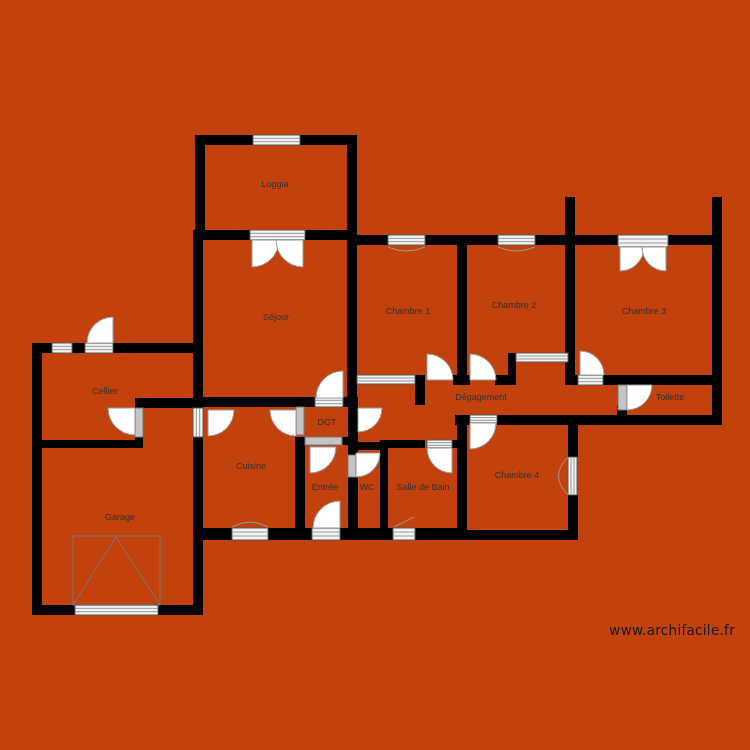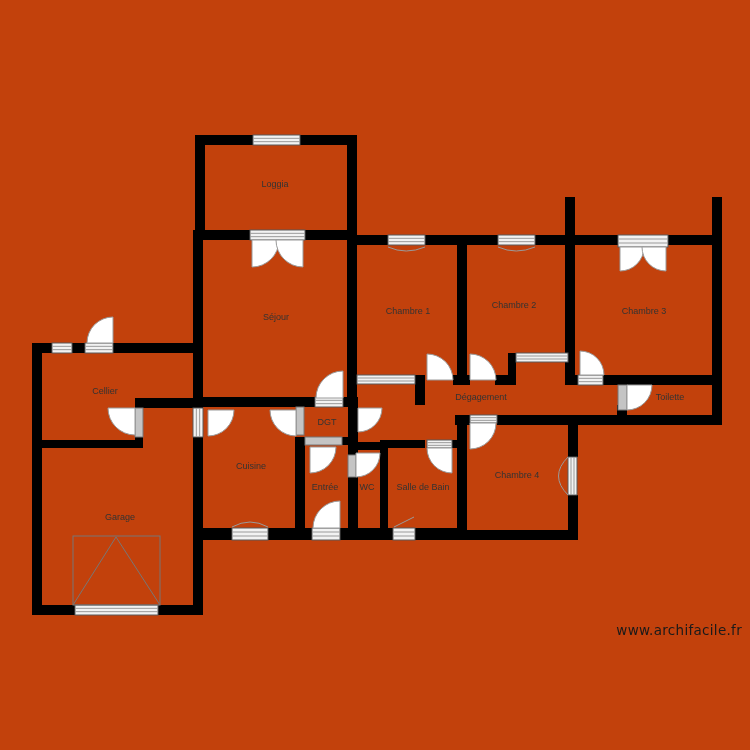--- a/index.html
+++ b/index.html
@@ -1,19 +1,19 @@
 <!DOCTYPE html>
 <html><head>
 <meta charset="utf-8">
 <style>
   html,body{margin:0;padding:0;background:#fff;}
   #stage{position:relative;width:750px;height:750px;background:#c2410c;overflow:hidden;
          font-family:"Liberation Sans",sans-serif;}
   #plan{position:absolute;left:0;top:0;}
-  #watermark{position:absolute;top:622px;right:8px;font-size:13.5px;color:#1a1a1a;
+  #watermark{position:absolute;top:622px;right:15px;font-size:13.5px;color:#1a1a1a;
              font-family:"DejaVu Sans",sans-serif;letter-spacing:.3px;}
   svg text{font-family:"Liberation Sans",sans-serif;font-size:9px;}
 </style>
 </head>
 <body>
 
 <div id="stage">
   <svg id="plan" width="750" height="750" viewBox="0 0 750 750">
       <rect x="195" y="135" width="58" height="10" fill="#000000"></rect>
       <rect x="300" y="135" width="57" height="10" fill="#000000"></rect>

